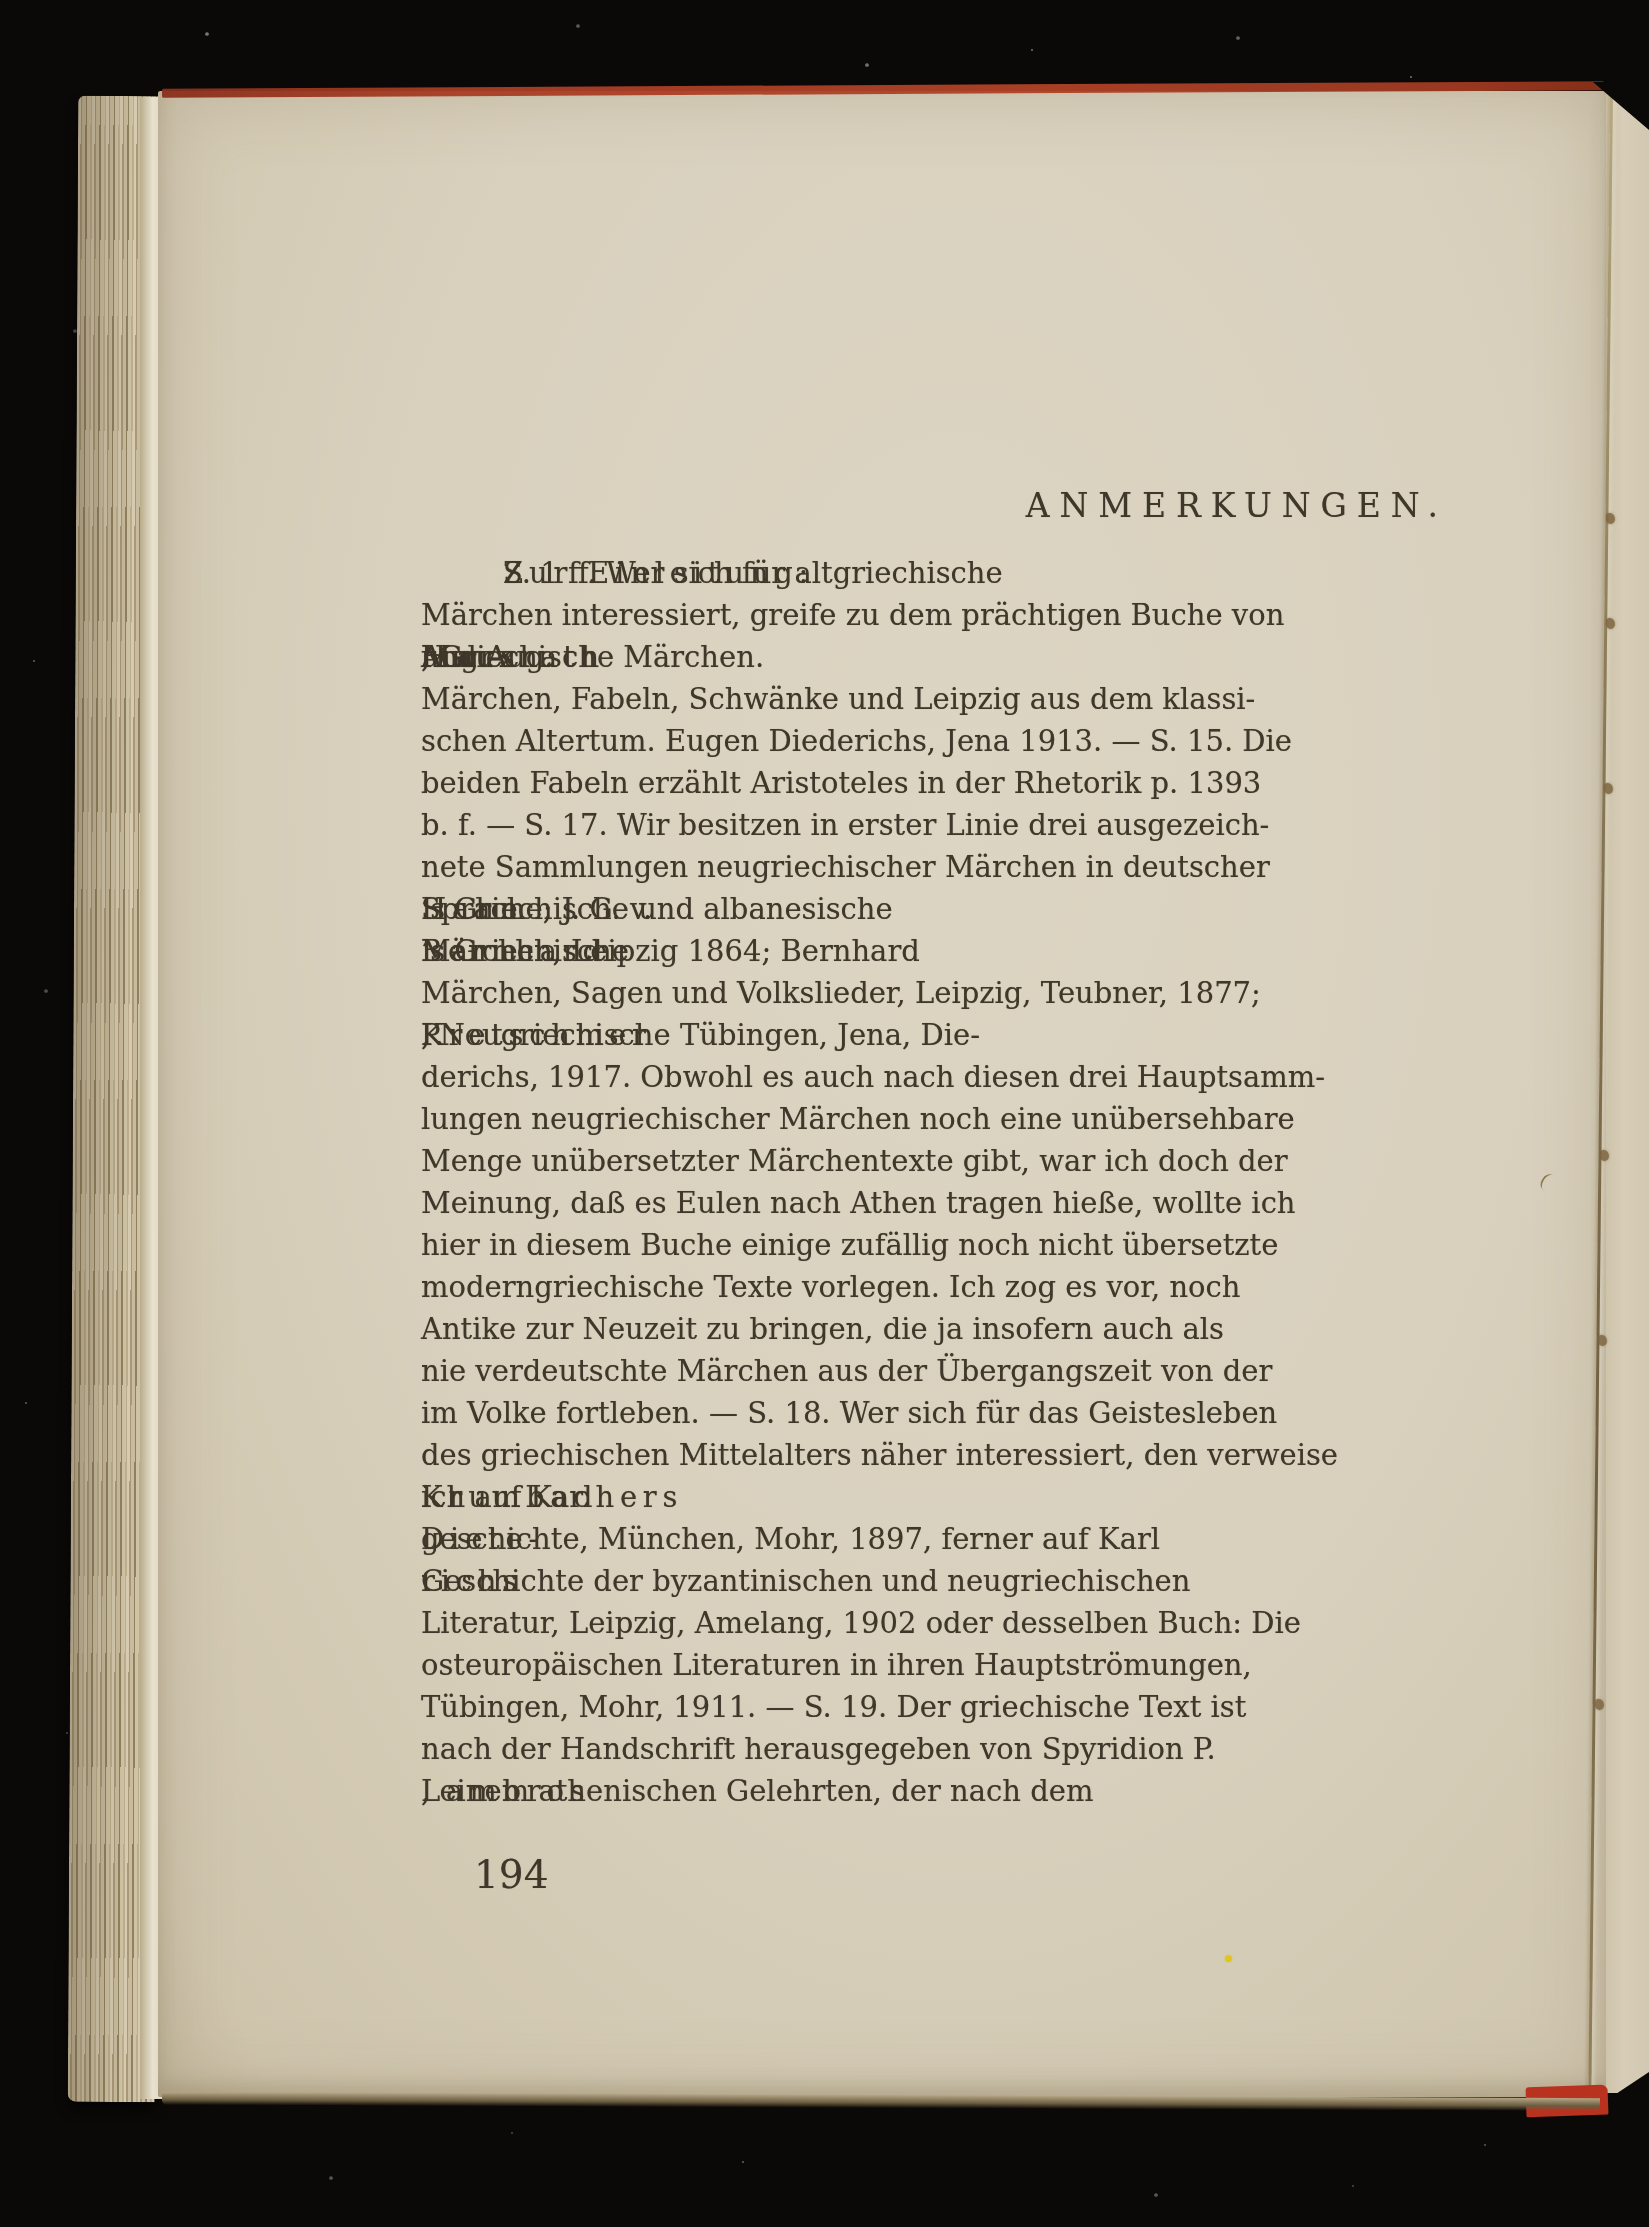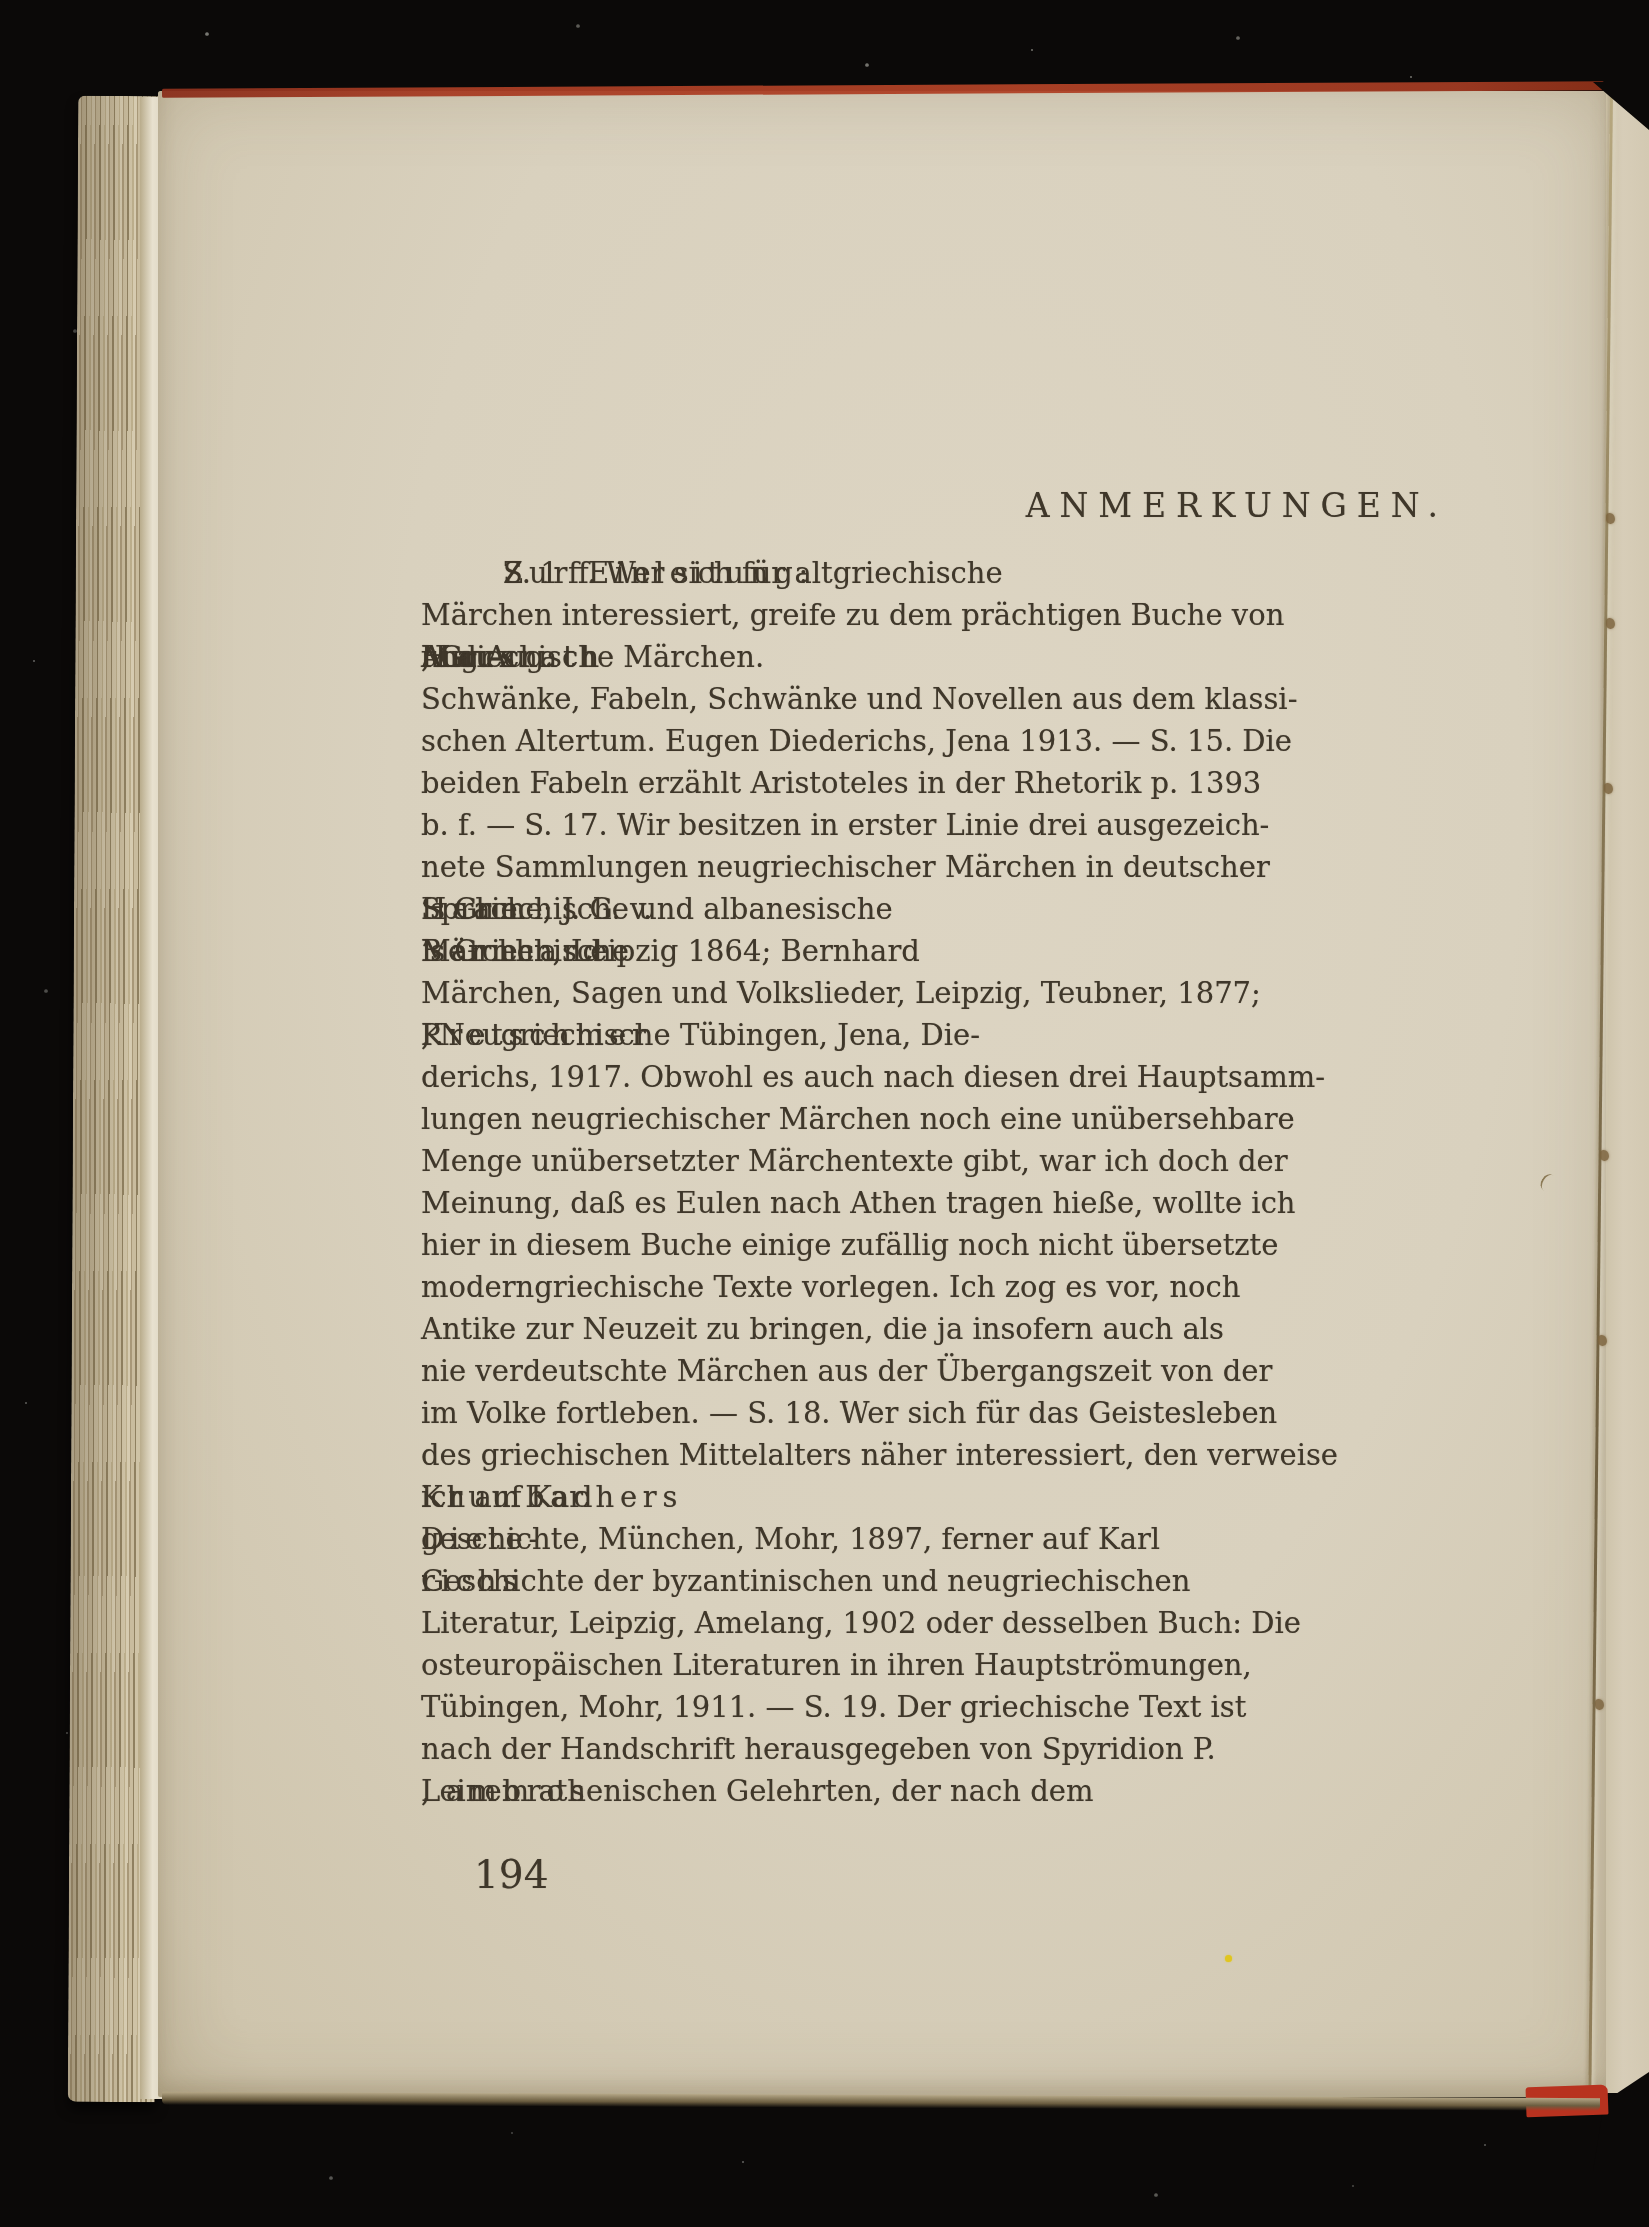--- a/index.html
+++ b/index.html
@@ -123,21 +123,21 @@
         <span>Märchen interessiert, greife zu dem prächtigen Buche von</span>
       </div>
       <div class="line">
         <span>Aug. </span>
         <span class="g">Hausrath</span>
         <span> und Aug. </span>
         <span class="g">Marx</span>
         <span>, Griechische Märchen.</span>
       </div>
       <div class="line">
-        <span>Schwänke, Fabeln, Schwänke und Novellen aus dem klassi-</span>
+        <span>Märchen, Fabeln, Schwänke und Leipzig aus dem klassi-</span>
       </div>
       <div class="line">
         <span>schen Altertum. Eugen Diederichs, Jena 1913. — S. 15. Die</span>
       </div>
       <div class="line">
         <span>beiden Fabeln erzählt Aristoteles in der Rhetorik p. 1393</span>
       </div>
       <div class="line">
         <span>b. f. — S. 17. Wir besitzen in erster Linie drei ausgezeich-</span>
       </div>

